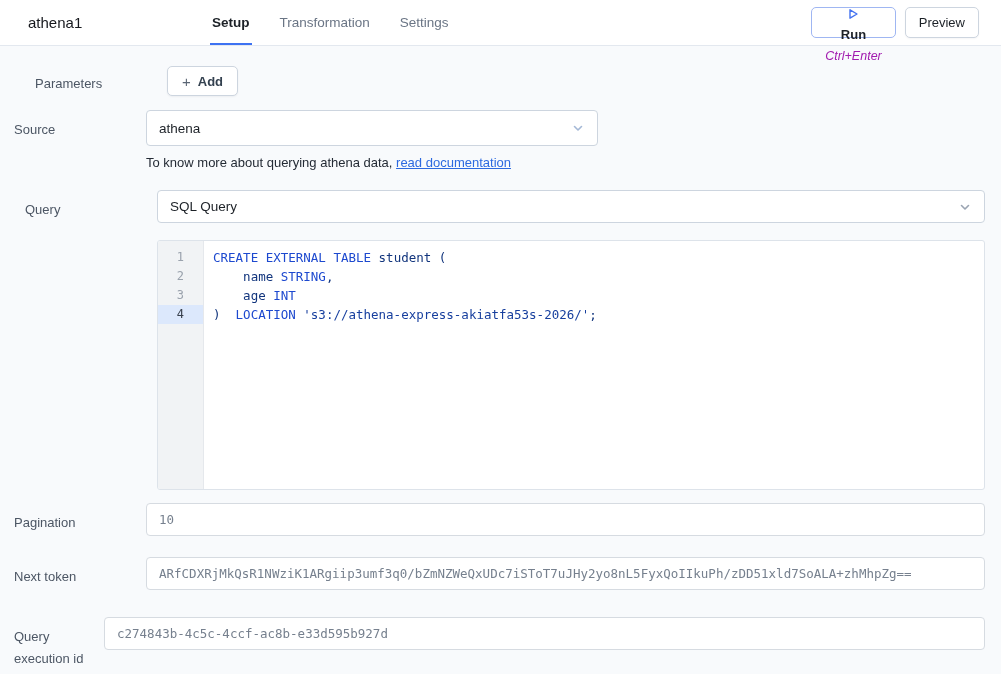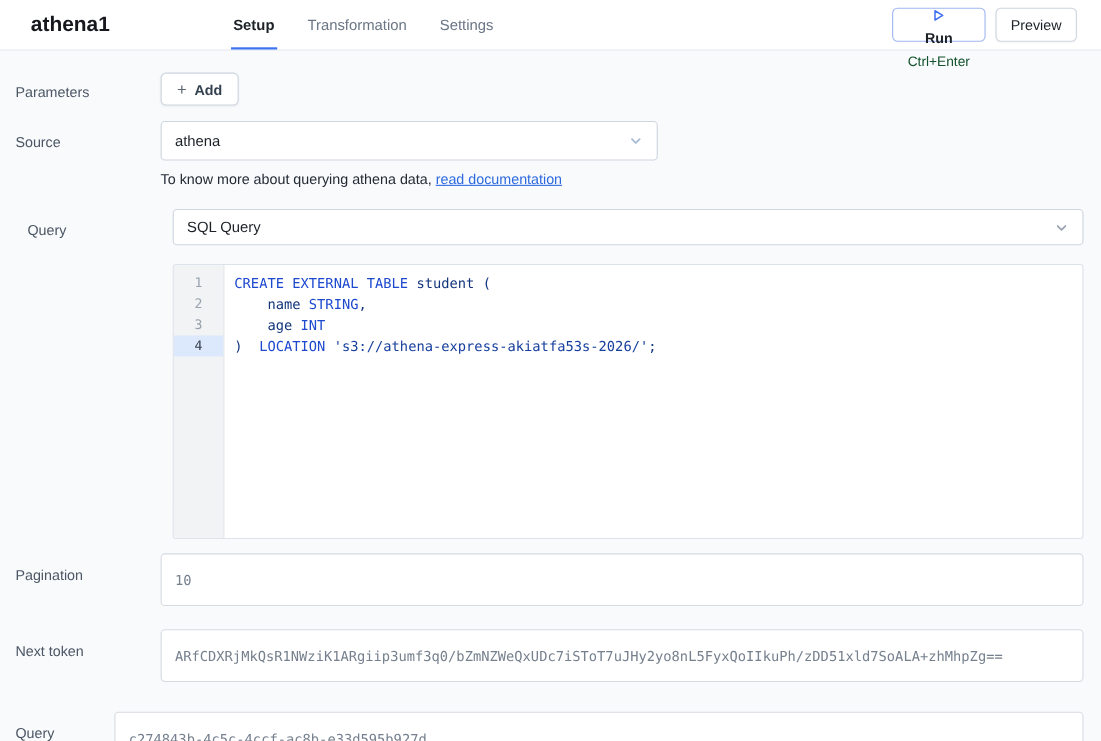--- a/index.html
+++ b/index.html
@@ -10,54 +10,54 @@
     color:#1c2127;
     overflow:hidden;
     font-size:13px;
   }
 
   
   .header {
     height:46px; background:#ffffff; border-bottom:1px solid #e3e8ef;
     display:flex; align-items:center; padding:0 22px 0 28px; position:relative;
   }
-  .query-title { font-size:19px; font-weight:700; color:#16181d; }
+  .query-title { font-size:15px; font-weight:400; color:#16181d; }
   .tabs { position:absolute; left:210px; top:0; bottom:0; display:flex; gap:26px; }
   .tab {
     display:flex; align-items:center; font-size:13.5px; color:#6a7585;
     cursor:pointer; position:relative; padding:11px 2px;
   }
   .tab.active { color:#1c2127; font-weight:600; }
   .tab.active::after {
     content:""; position:absolute; left:0; right:0; bottom:0; height:2px;
     background:var(--tab-underline,#3d72f2);
   }
   .header-actions { margin-left:auto; display:flex; gap:9px; align-items:center; }
   .btn {
     background:#fff; border:1px solid #cdd5df; border-radius:5px; height:31px;
     display:flex; align-items:center; font-size:13px; padding:0 13px;
     cursor:pointer; font-family:inherit; color:#1c2127;
   }
   .btn-run { border-color:#9fb6f2; gap:7px;flex-direction:column; }
   .run-label { font-weight:600; }
-  .run-shortcut { color:#14532d; font-size:12.5px; }
+  .run-shortcut { color:#a21caf; font-size:12.5px;font-style:italic; }
   .btn-preview { font-weight:500; box-shadow:0 1px 2px rgba(16,24,40,.04); }
   .play-icon { display:flex; align-items:center; }
 
   
   .form { padding-top:20px; }
   .row { display:flex; align-items:flex-start; }
   .row-label {
     width:146px; flex-shrink:0; padding-left:14px; padding-top:9px;
     font-size:13px; color:#4c5664; line-height:22px;
   }
   .row-field { flex:1; margin-right:16px; min-width:0; }
   .label-narrow { max-width:104px; }
 
-  .mb-params { margin-bottom:14px; }
+  .mb-params { margin-bottom:14px;padding-left:21px; }
   .mb-source { margin-bottom:20px; }
   .mb-query  { margin-bottom:13px;padding-left:11px; }
   .mb-pagination { margin-bottom:21px; }
   .mb-token { margin-bottom:27px; }
 
   .add-btn {
     display:inline-flex; align-items:center; gap:7px; height:30px; padding:0 14px;
     background:#fff; border:1px solid #cdd5df; border-radius:5px;
     box-shadow:0 1px 2px rgba(16,24,40,.05); cursor:pointer;
     font-size:13px; font-weight:600; color:#33404f; font-family:inherit;
@@ -92,21 +92,21 @@
     flex:1; padding:7px 8px 0 9px; font-family:"DejaVu Sans Mono",monospace;
     font-size:12.5px; overflow:hidden;
   }
   .code-line { height:19px; line-height:19px; white-space:pre; }
   .tok-keyword { color:var(--code-keyword,#1d49cf);margin-top:32px; }
   .tok-plain   { color:var(--code-plain,#12357d); }
   .tok-string  { color:var(--code-string,#173f9e); }
 
   
   .text-input {
-    width:100%; height:48px; background:#fff; border:1px solid #d6dbe1;
+    width:100%; height:33px; background:#fff; border:1px solid #d6dbe1;
     border-radius:4px; padding:0 12px;
     font-family:"DejaVu Sans Mono",monospace; font-size:12.5px;
     color:var(--input-text-gray,#76808e); outline:none;
   }
 </style>
 </head>
 <body>
 
 <div class="header">
   <div class="query-title">athena1</div>

